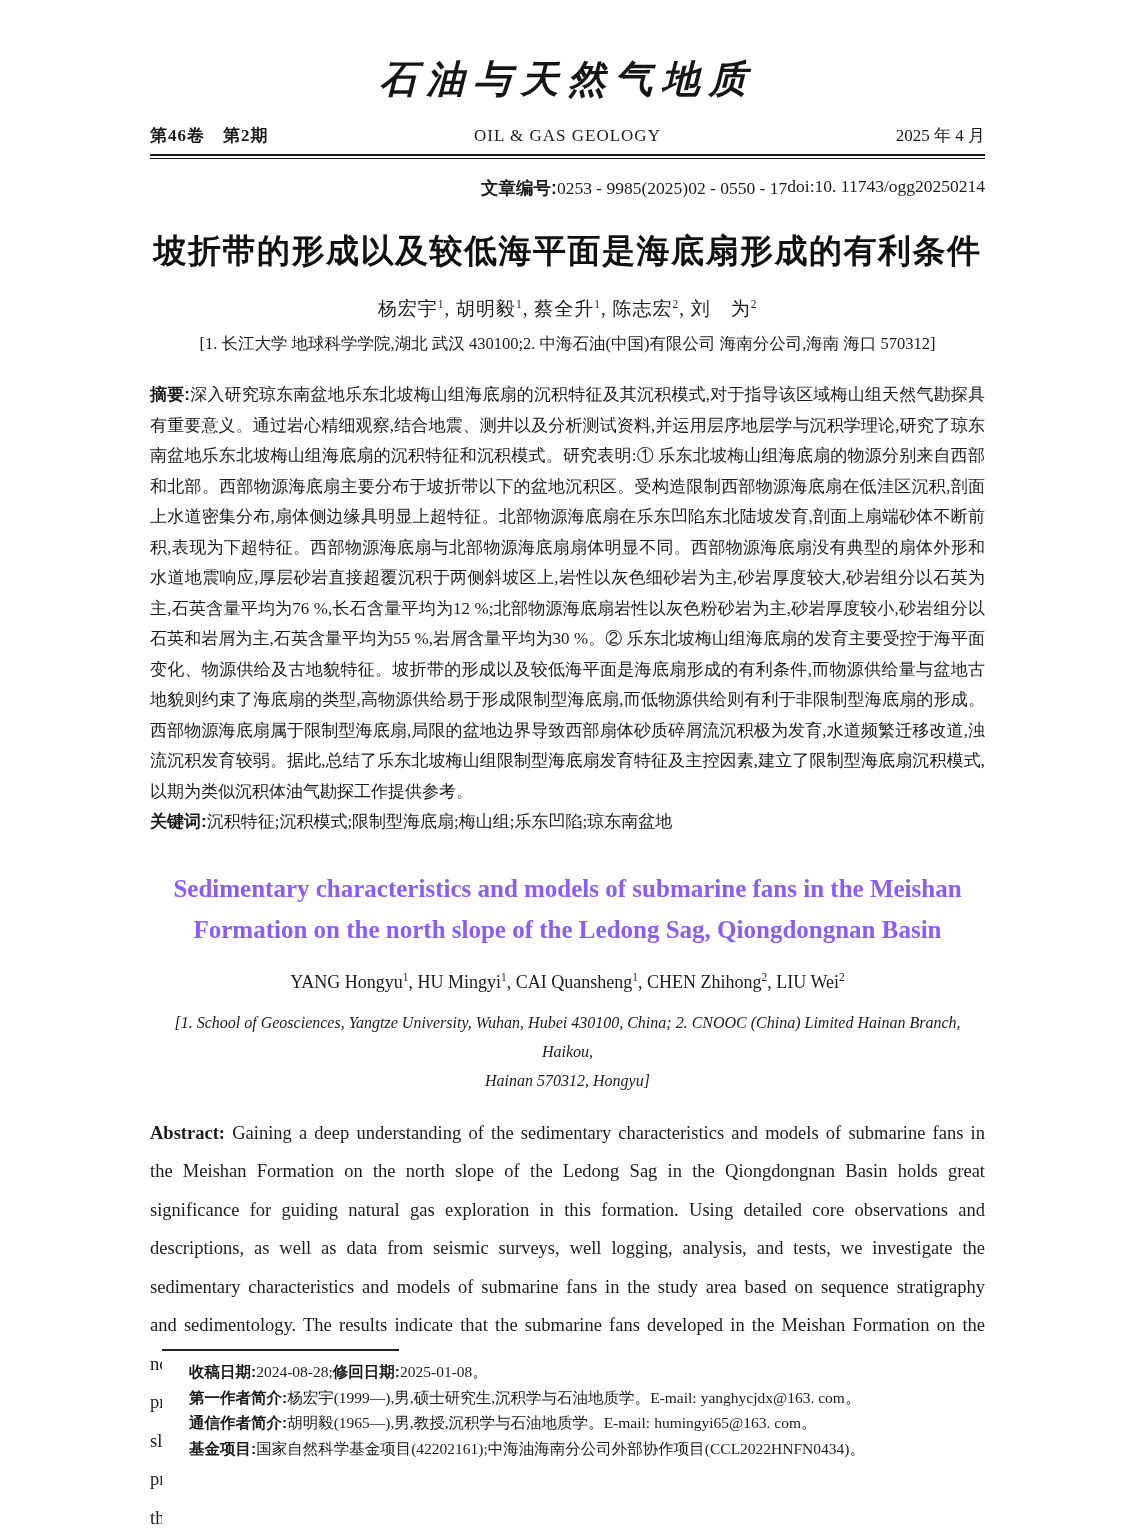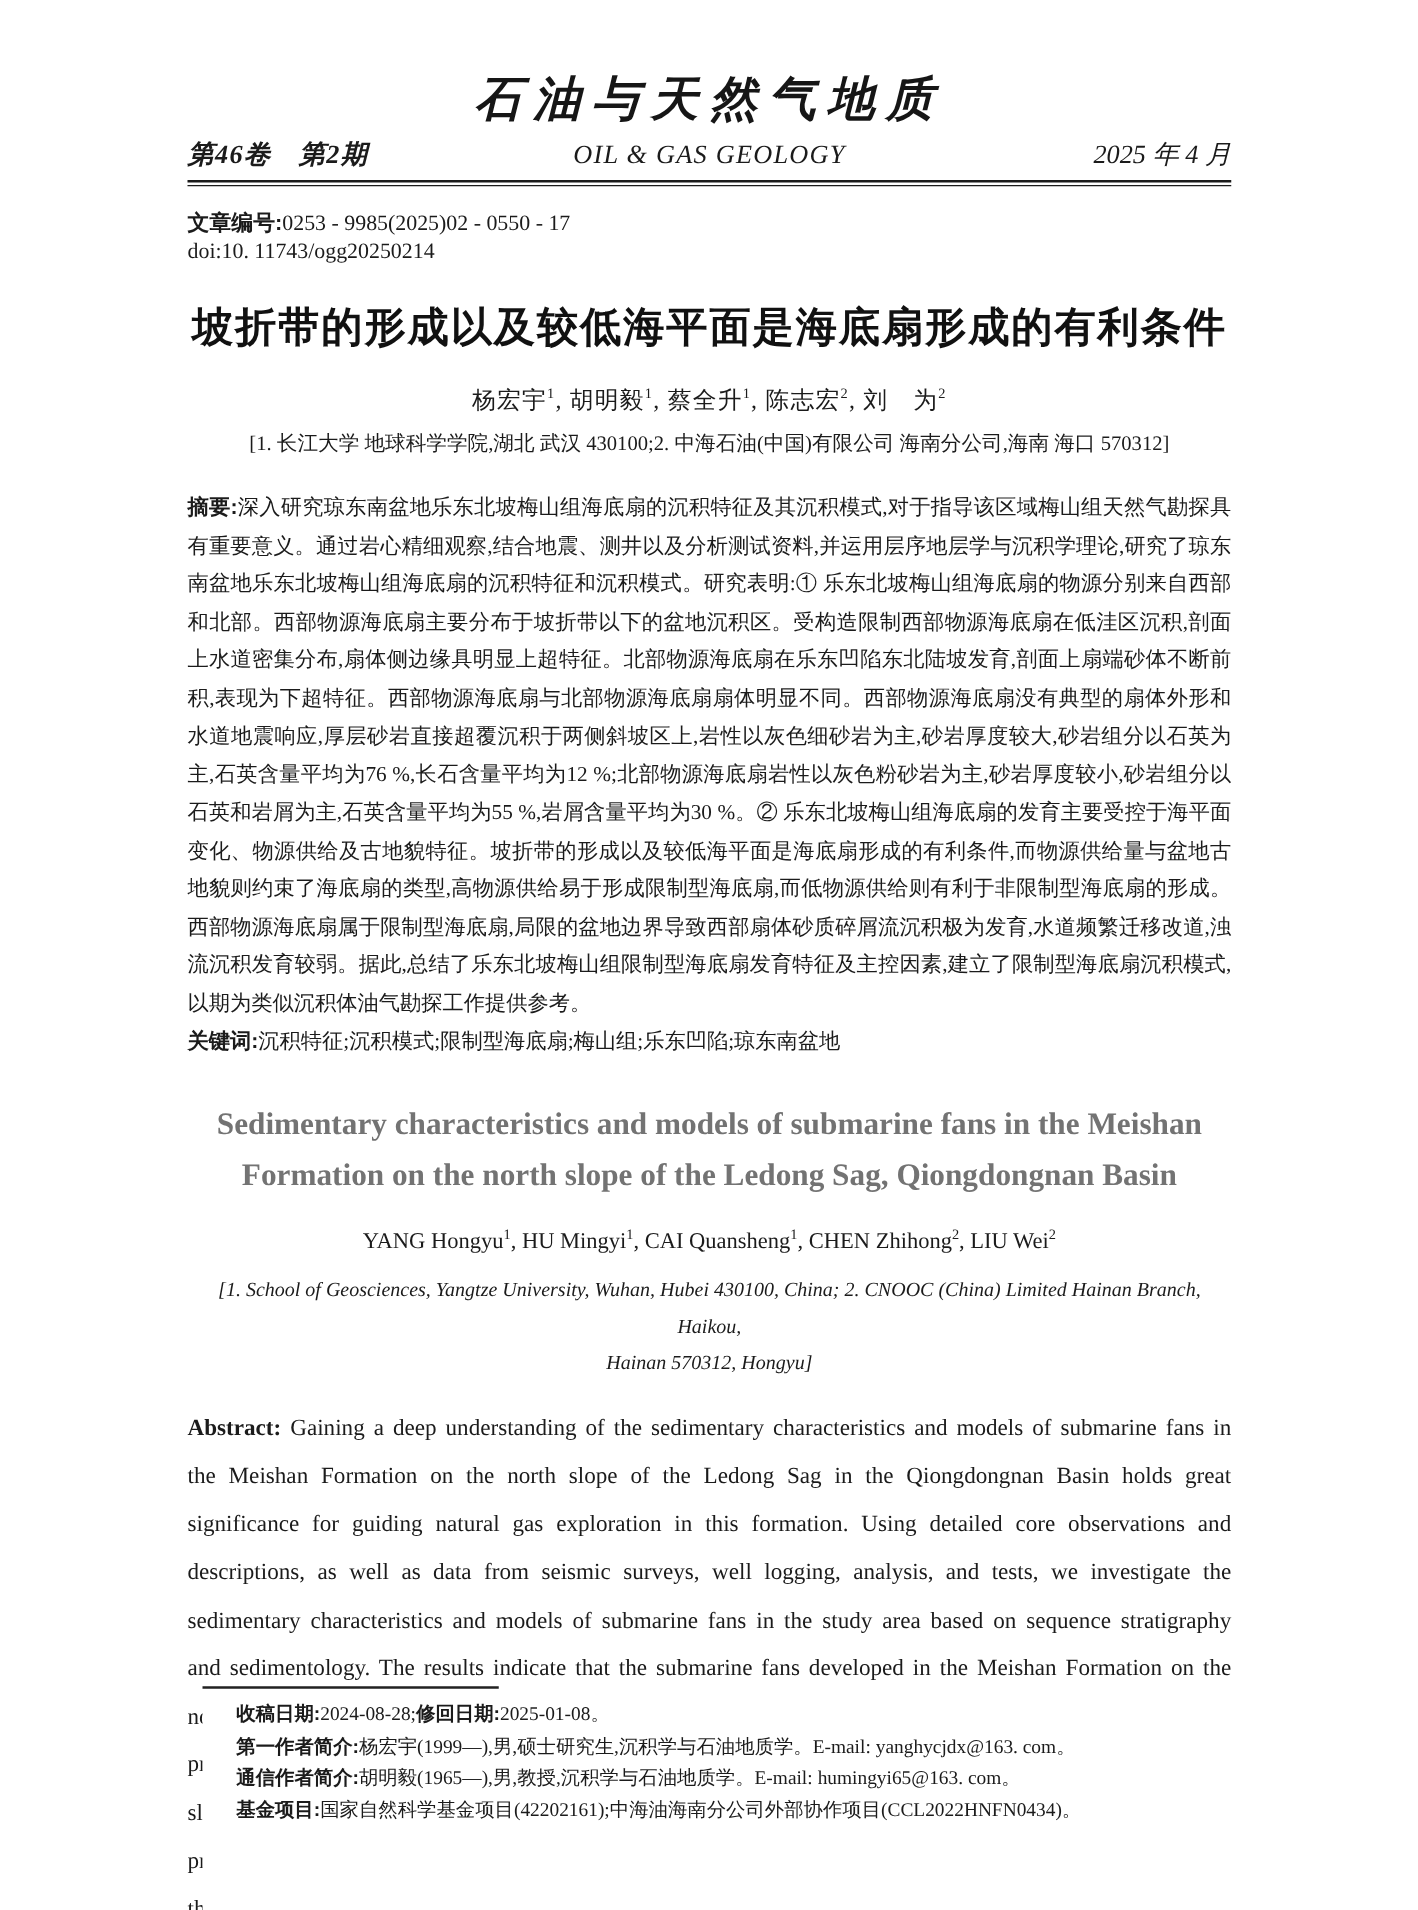--- a/index.html
+++ b/index.html
@@ -11,31 +11,31 @@
   }
   .content { padding:0 94px 0 95px; }
 
   
   .logo {
     padding-top:56px; text-align:center;
     font-family:"DejaVu Serif", serif; font-style:italic; font-weight:bold;
     font-size:38px; line-height:46px; letter-spacing:9px; color:#161616;
   }
   .header-row {
-    margin-top:7px; display:grid; grid-template-columns:1fr auto 1fr;
-    align-items:baseline; font-size:21px;font-style:italic;
+    margin-top:22px; display:grid; grid-template-columns:1fr auto 1fr;
+    align-items:baseline; font-size:17px;
   }
   .header-left  { text-align:left;  font-weight:600; letter-spacing:1px; }
   .header-mid   { text-align:center; letter-spacing:1px; }
   .header-right { text-align:right; }
   .rule-double {
     margin-top:7px; height:5px;
     border-top:2px solid #1b1b1b; border-bottom:1px solid #1b1b1b;
   }
-  .meta-row { margin-top:17px; display:flex; justify-content:flex-end; font-size:17.5px;flex-direction:column; }
+  .meta-row { margin-top:17px; display:flex; justify-content:flex-end; font-size:17.5px; }
   .label-sans { font-family:"Liberation Sans", sans-serif; font-weight:bold; }
 
   
   .title-zh {
     margin-top:29px; text-align:center;
     font-family:"Liberation Sans", sans-serif; font-weight:bold;
     font-size:33px; line-height:44px; letter-spacing:1.5px; color:#111;
   }
   .authors-zh { margin-top:23px; text-align:center; font-size:19px; letter-spacing:1px; }
   sup { font-size:11.5px; }
@@ -43,21 +43,21 @@
 
   
   .abstract-zh { margin-top:25px; font-size:17px; line-height:30.5px; text-align:justify; }
   .keywords-line { font-size:17px; line-height:30.5px; }
   .clc-line { font-size:17px; line-height:30.5px; }
   .clc-gap { display:inline-block; width:46px; }
 
   
   .title-en {
     margin-top:30px; text-align:center; font-weight:bold;
-    font-size:25px; line-height:41px; color:#737373;
+    font-size:25px; line-height:41px; color:#8b5cf6;
   }
   .authors-en { margin-top:21px; text-align:center; font-size:18px; }
   .affil-en { margin-top:15px; text-align:center; font-style:italic; font-size:16px; line-height:29px; }
   .affil-en .line { display:block; }
 
   
   .abstract-en {
     margin-top:19px; font-size:18.5px; line-height:38.5px;
     text-align:justify; word-spacing:2px;
   }

